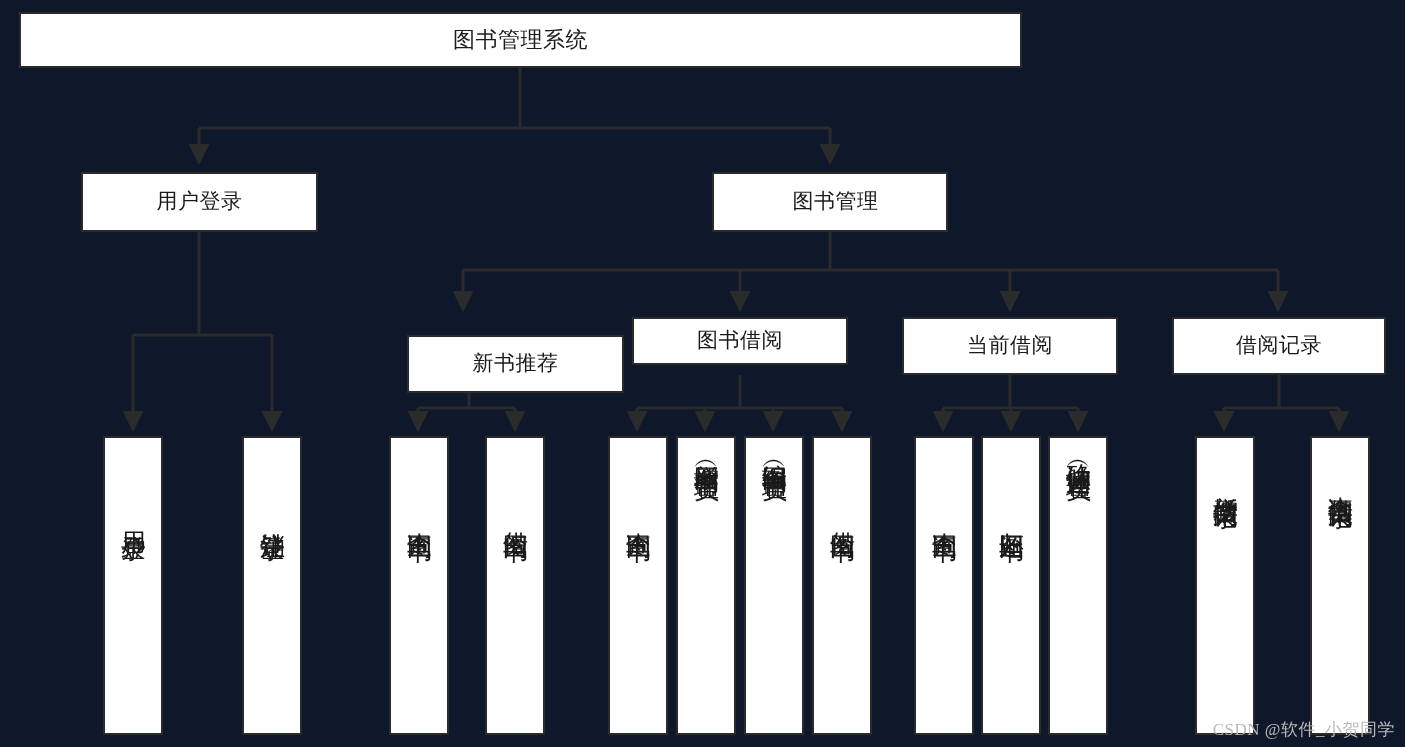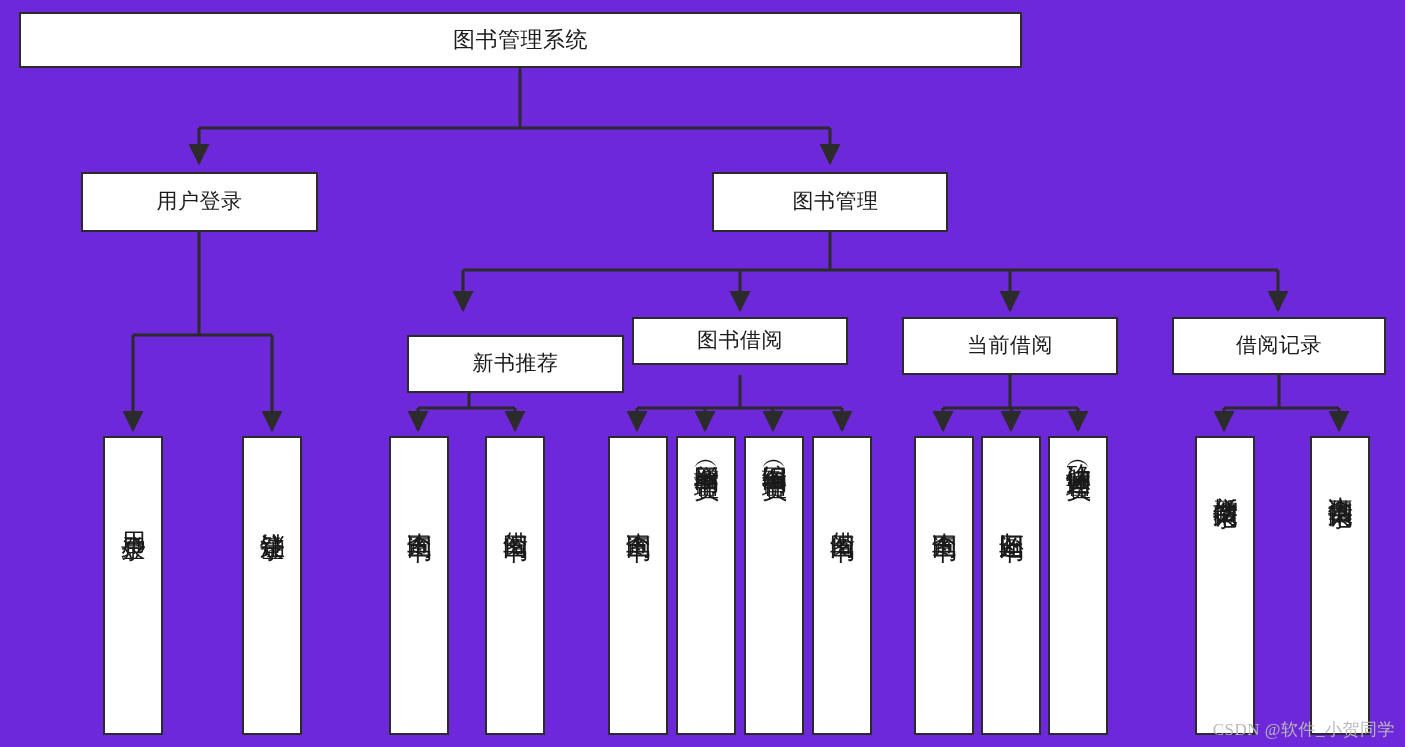--- a/index.html
+++ b/index.html
@@ -5,21 +5,21 @@
 <style>
   html,body{margin:0;padding:0;background:#ffffff;}
   body{
     font-family:"DejaVu Sans","Liberation Sans",sans-serif;
     -webkit-font-smoothing:antialiased;
   }
   #canvas{
     position:relative;
     width:1405px;
     height:747px;
-    background:#6d28d9;
+    background:#0f172a;
     overflow:hidden;
   }
   #edges{
     position:absolute;
     left:0; top:0;
     width:1405px;
     height:747px;
     pointer-events:none;
   }
   .node{

